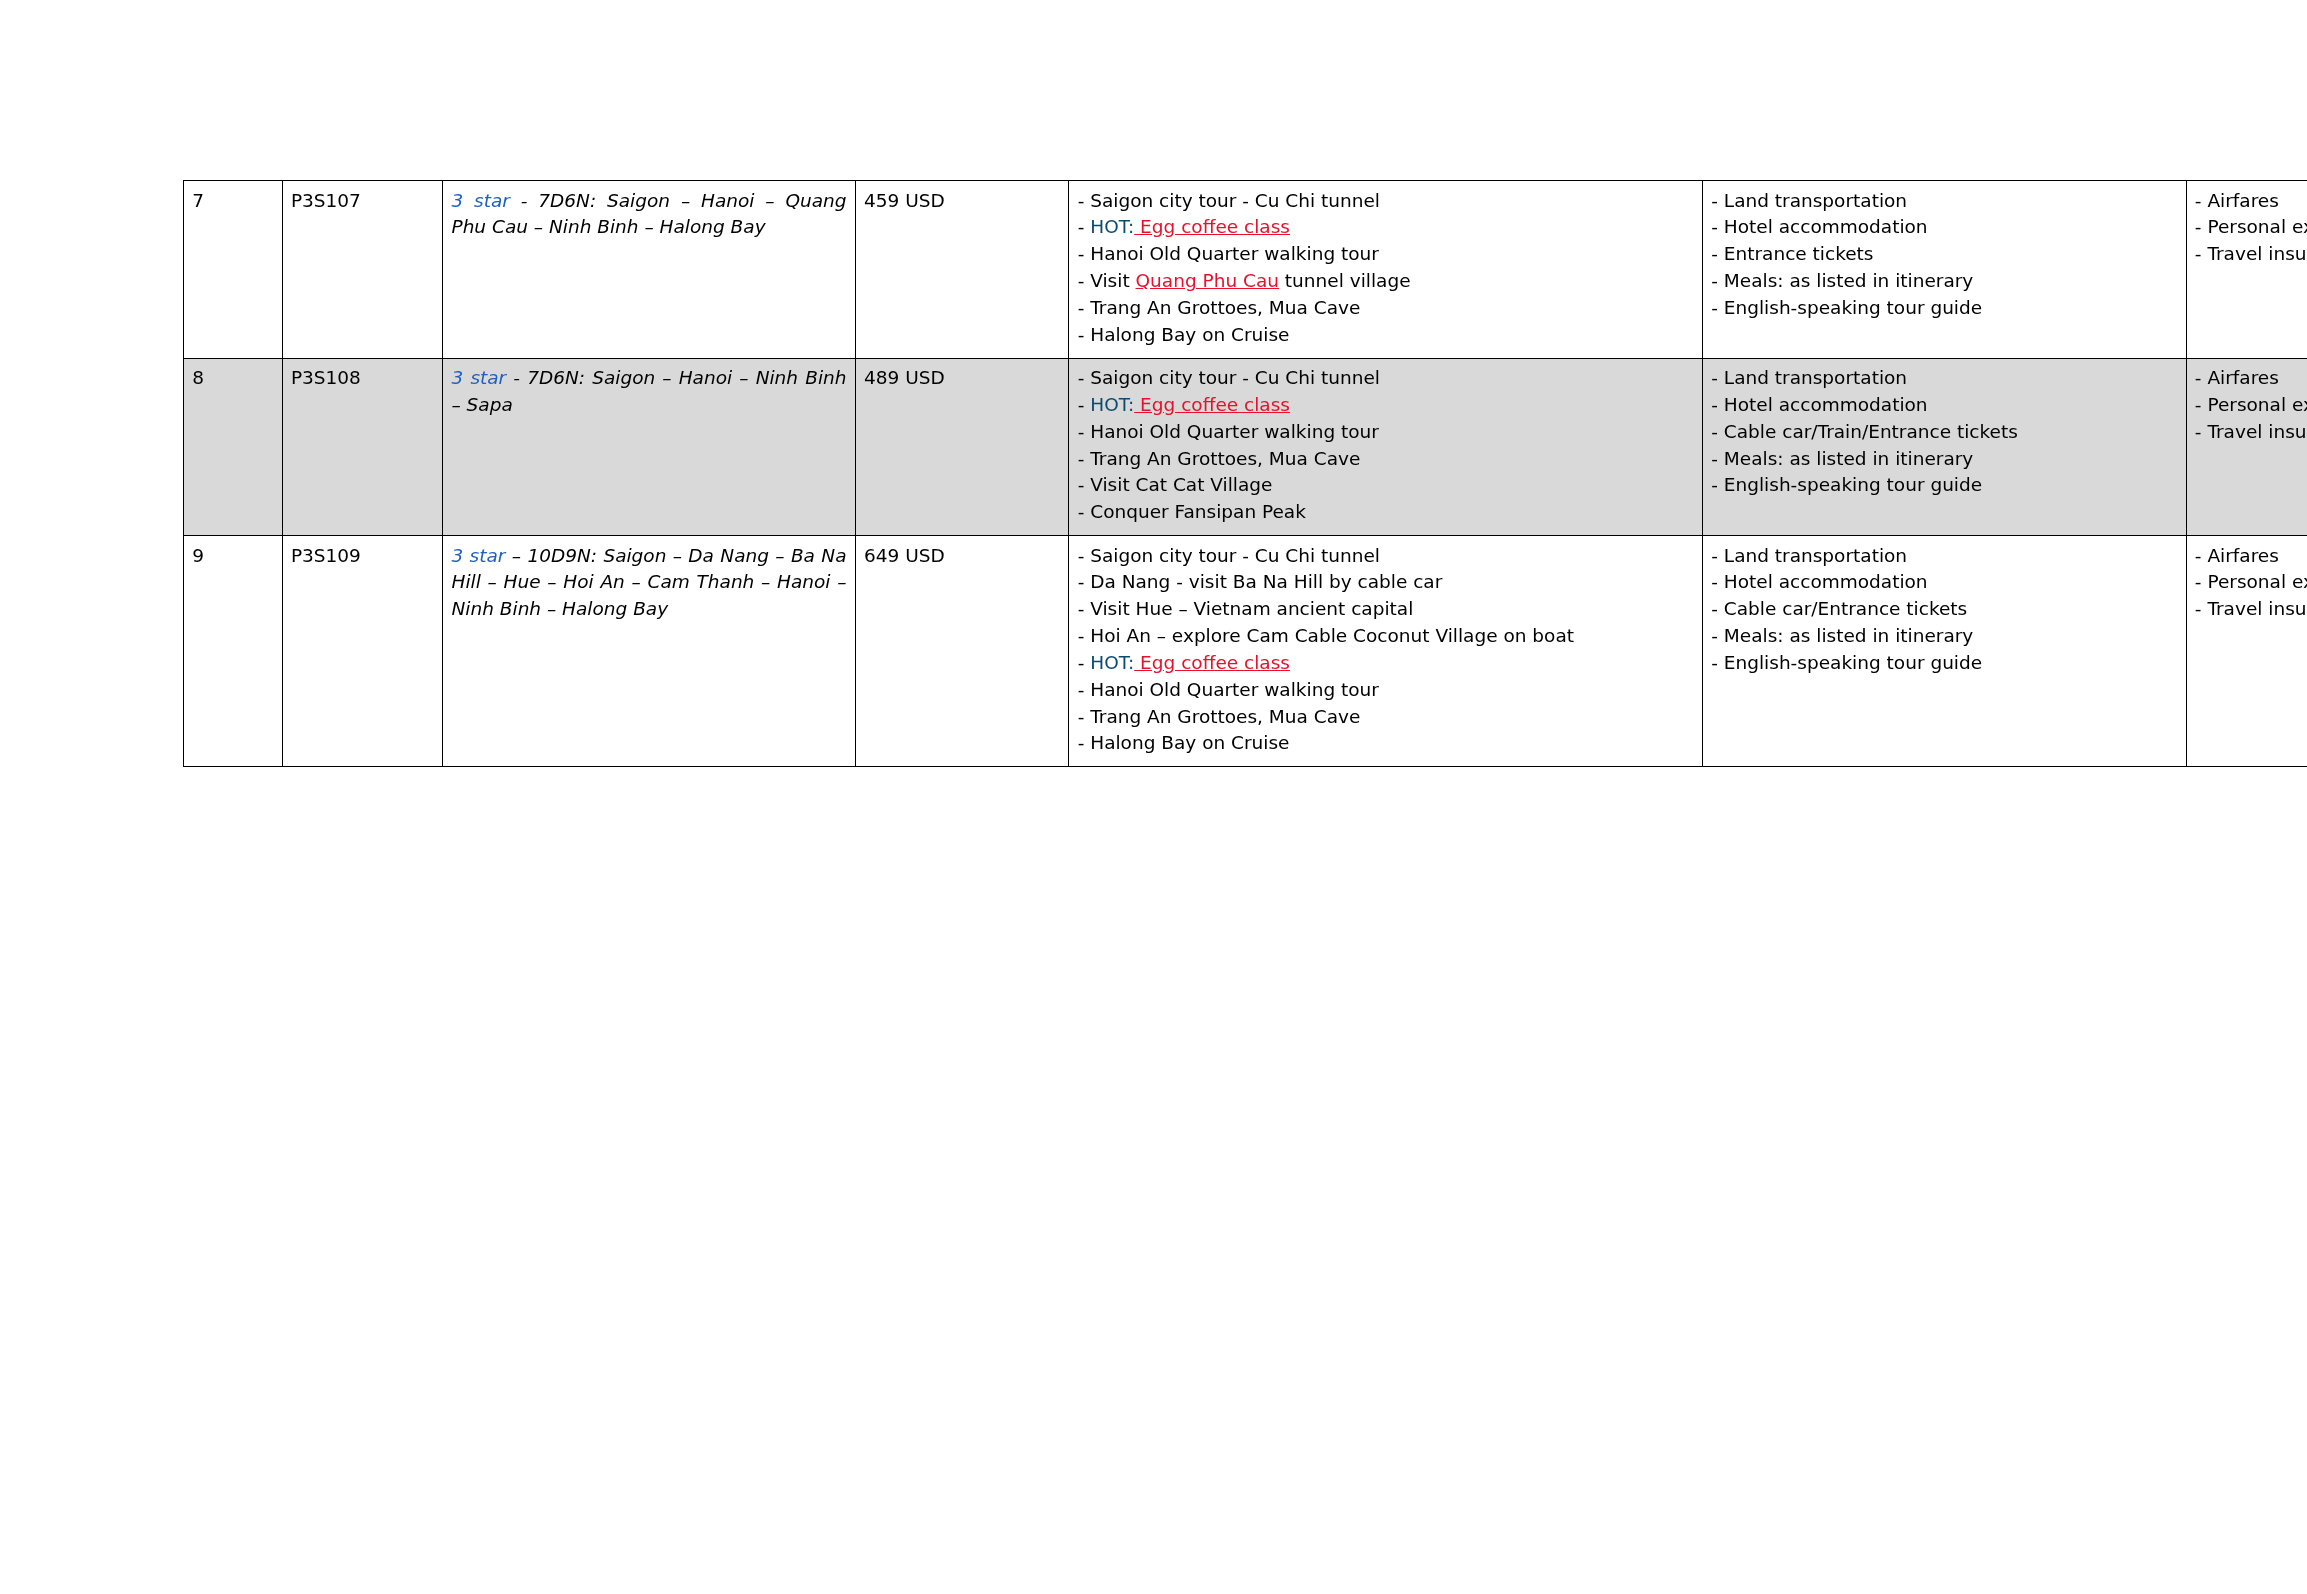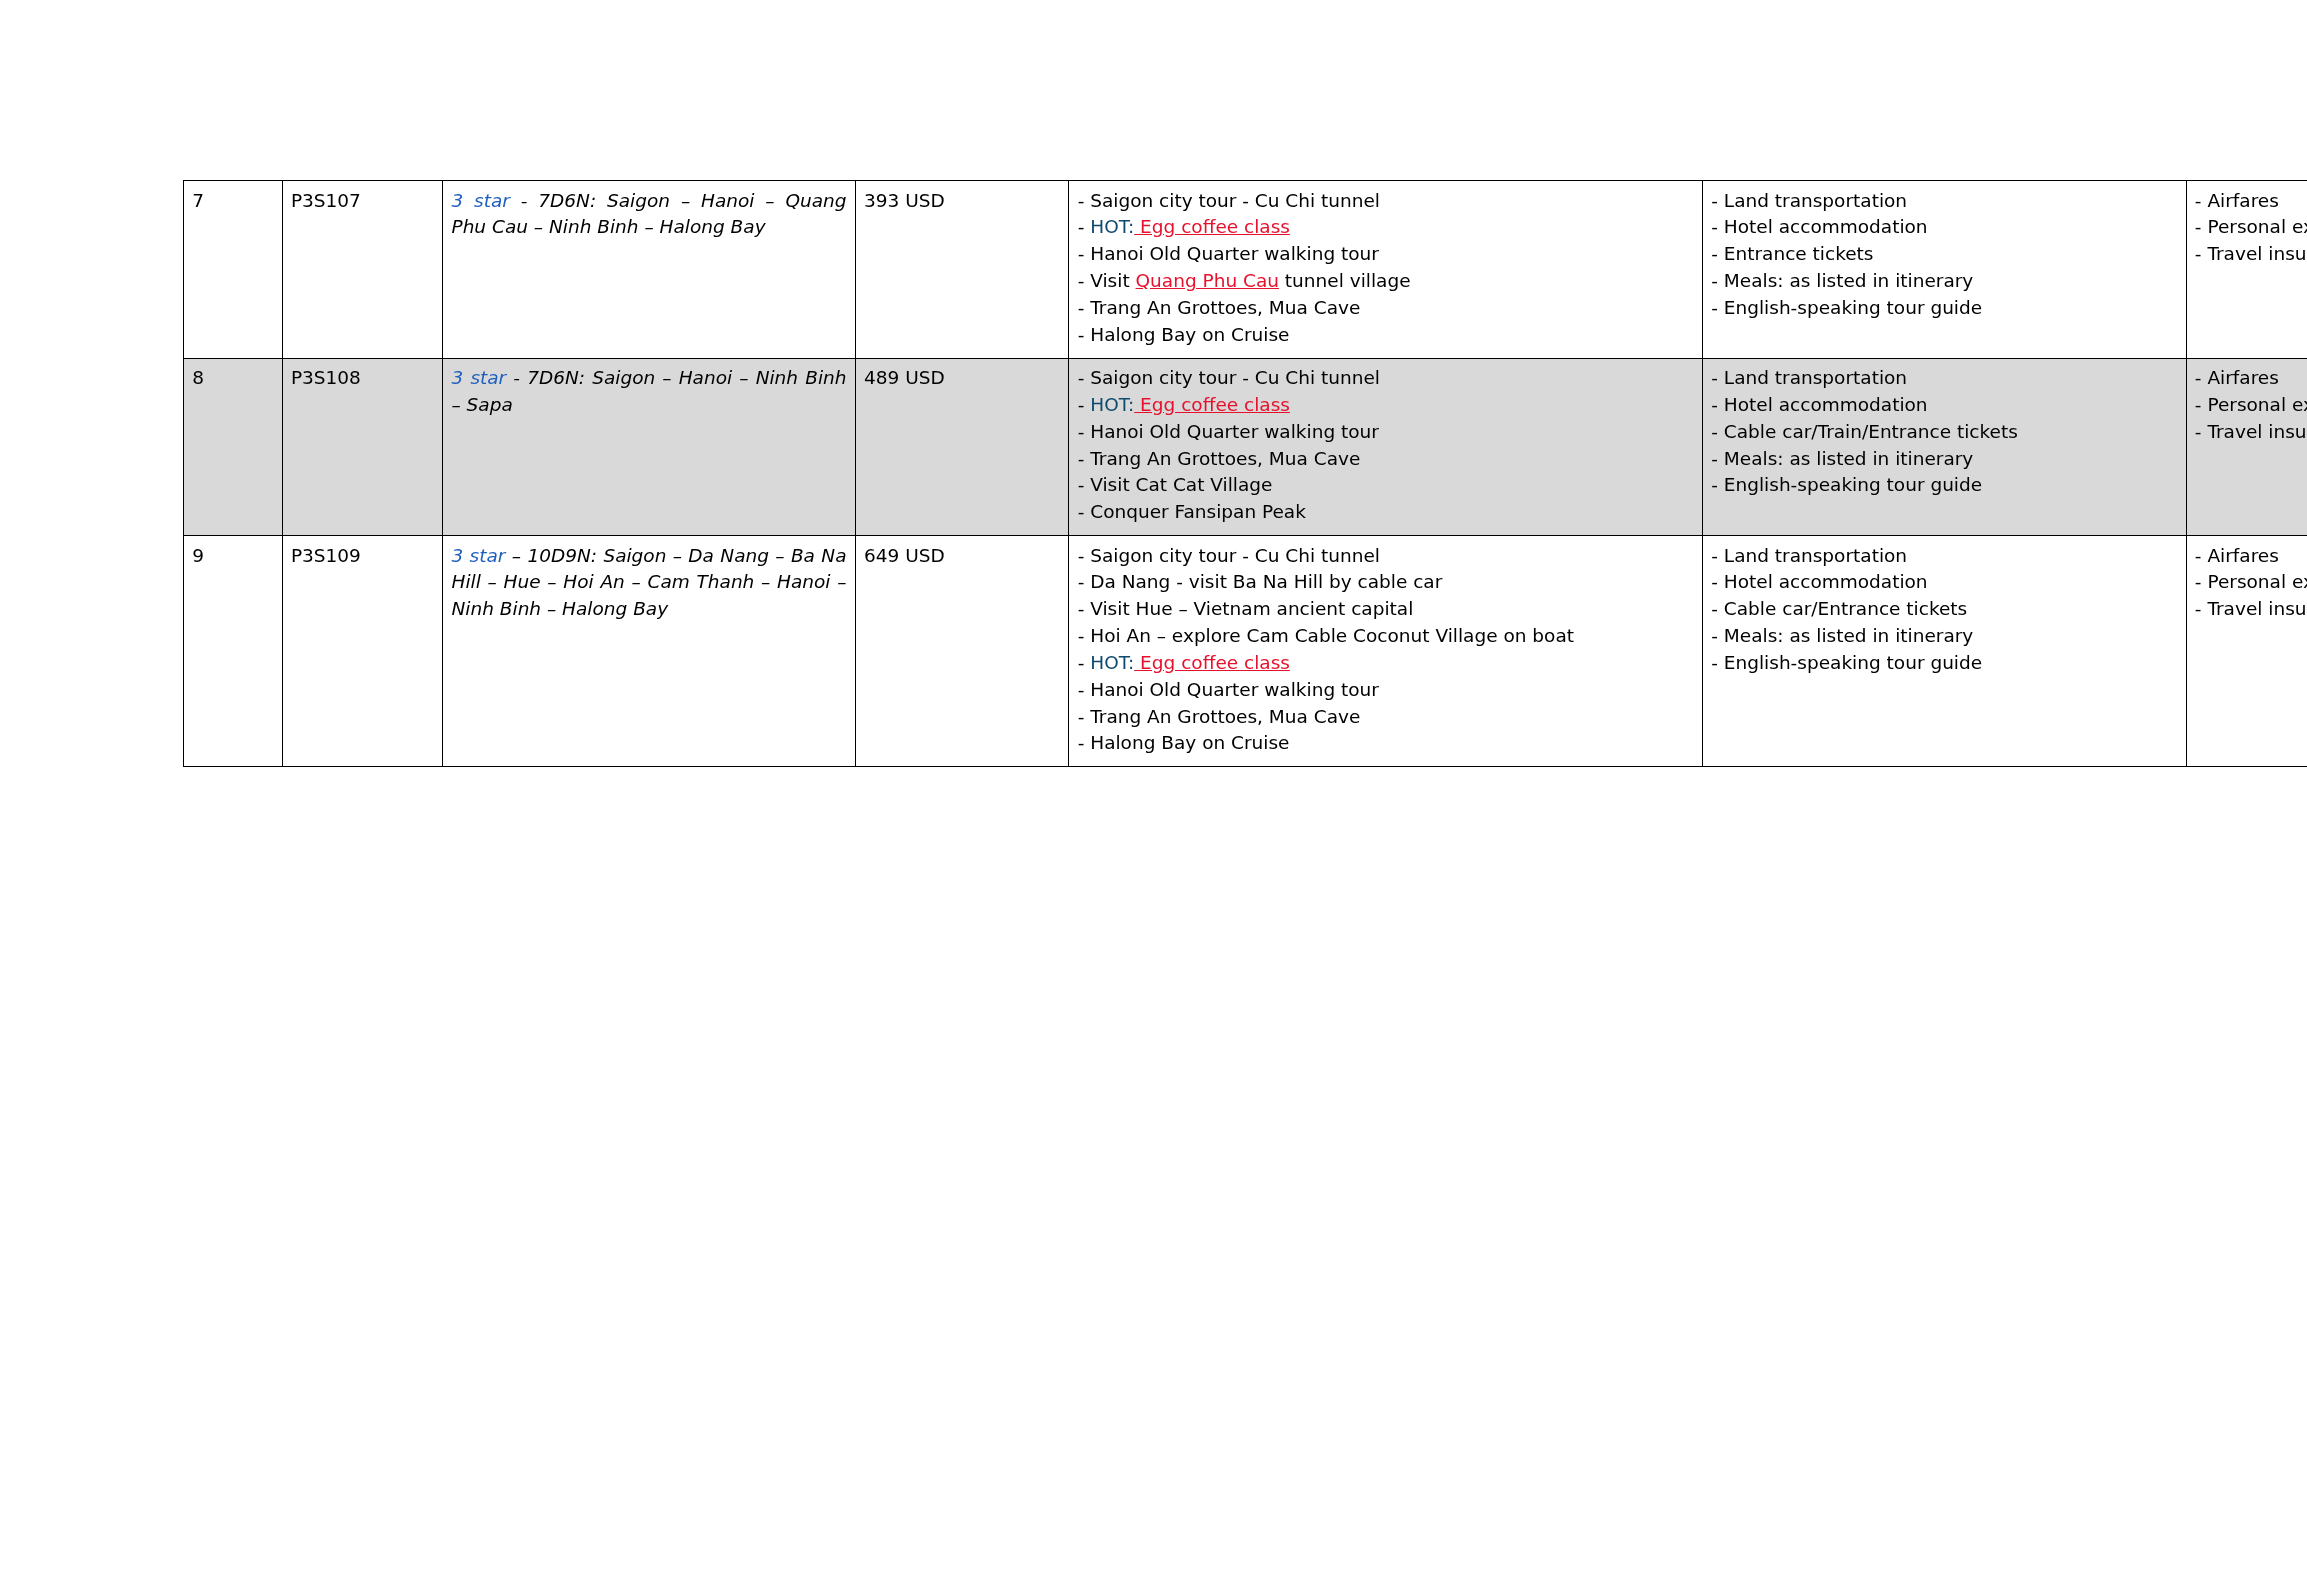--- a/index.html
+++ b/index.html
@@ -77,21 +77,21 @@
         <td class="col-no">
           <span class="line">7</span>
         </td>
         <td class="col-code">
           <span class="line">P3S107</span>
         </td>
         <td class="col-tour tour-cell justify">
           <span class="star">3 star</span><span> - 7D6N: Saigon – Hanoi – Quang Phu Cau – Ninh Binh – Halong Bay</span>
         </td>
         <td class="col-price">
-          <span class="line">393 USD</span>
+          <span class="line">459 USD</span>
         </td>
         <td class="col-incl">
           <span class="line">- Saigon city tour - Cu Chi tunnel</span>
           <span class="line"><span>- </span><span class="hot">HOT:</span><span class="redtext"> Egg coffee class</span></span>
           <span class="line">- Hanoi Old Quarter walking tour</span>
           <span class="line"><span>- Visit </span><span class="redtext">Quang Phu Cau</span><span> tunnel village</span></span>
           <span class="line">- Trang An Grottoes, Mua Cave</span>
           <span class="line">- Halong Bay on Cruise</span>
         </td>
         <td class="col-service">

